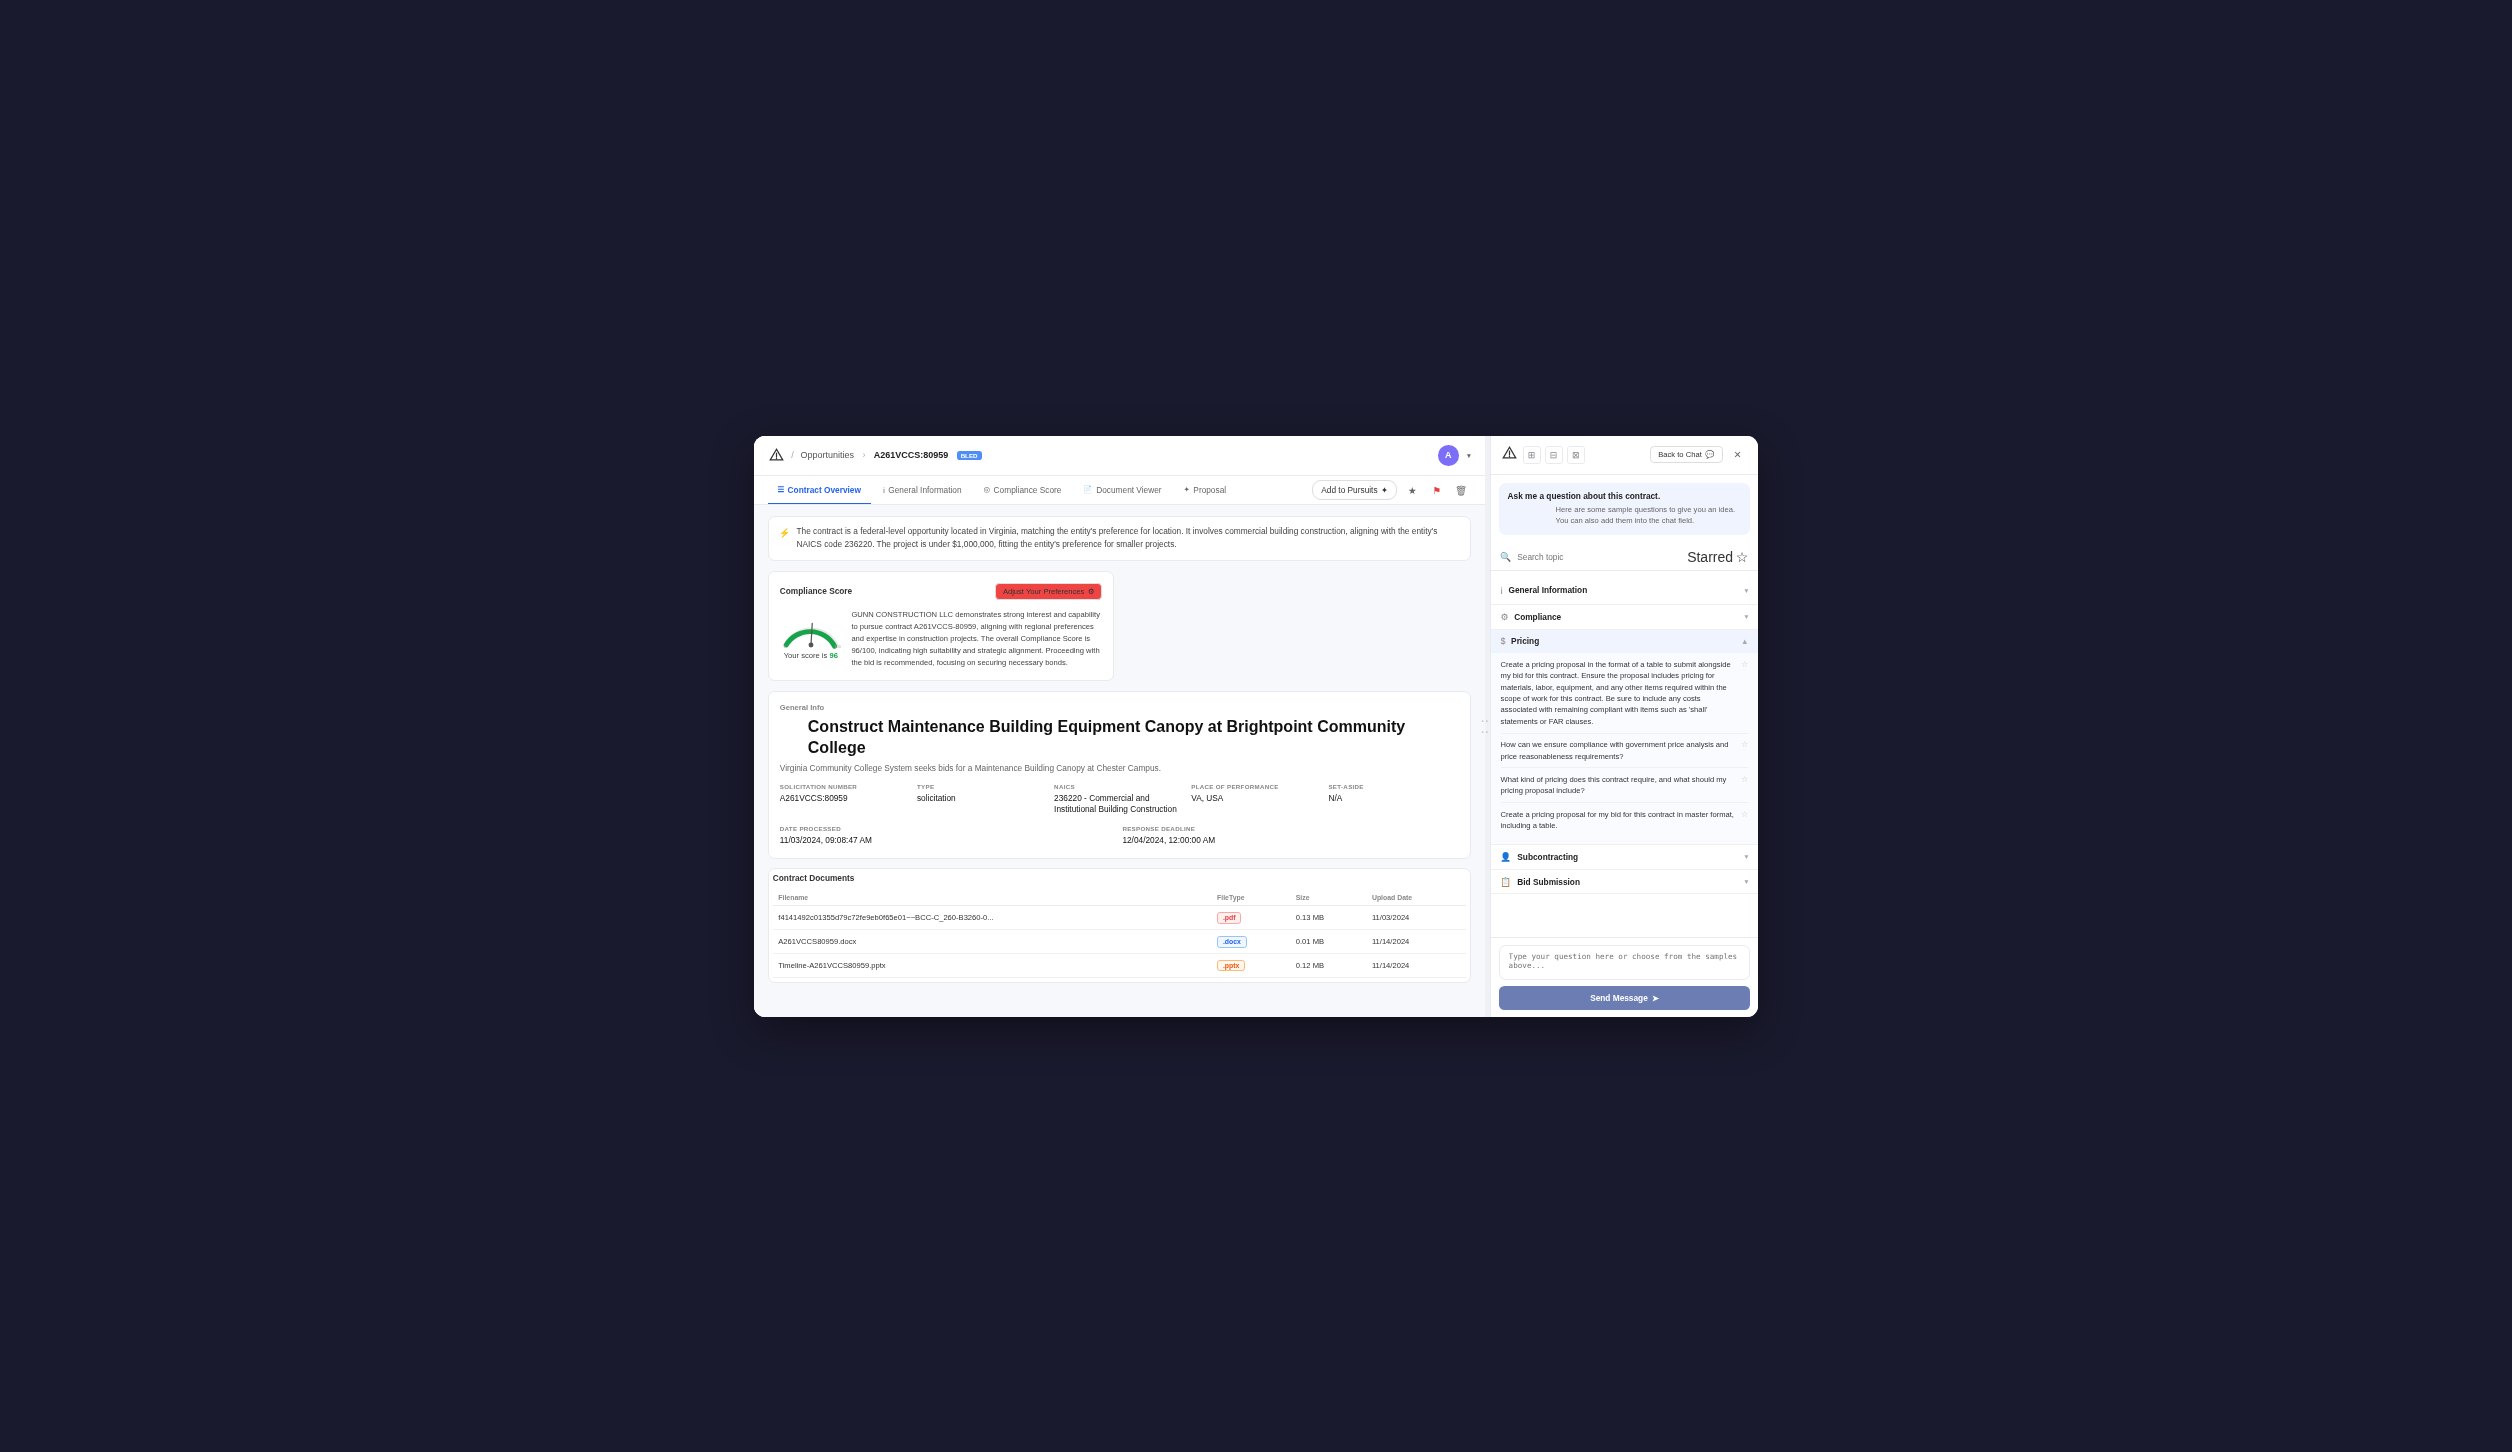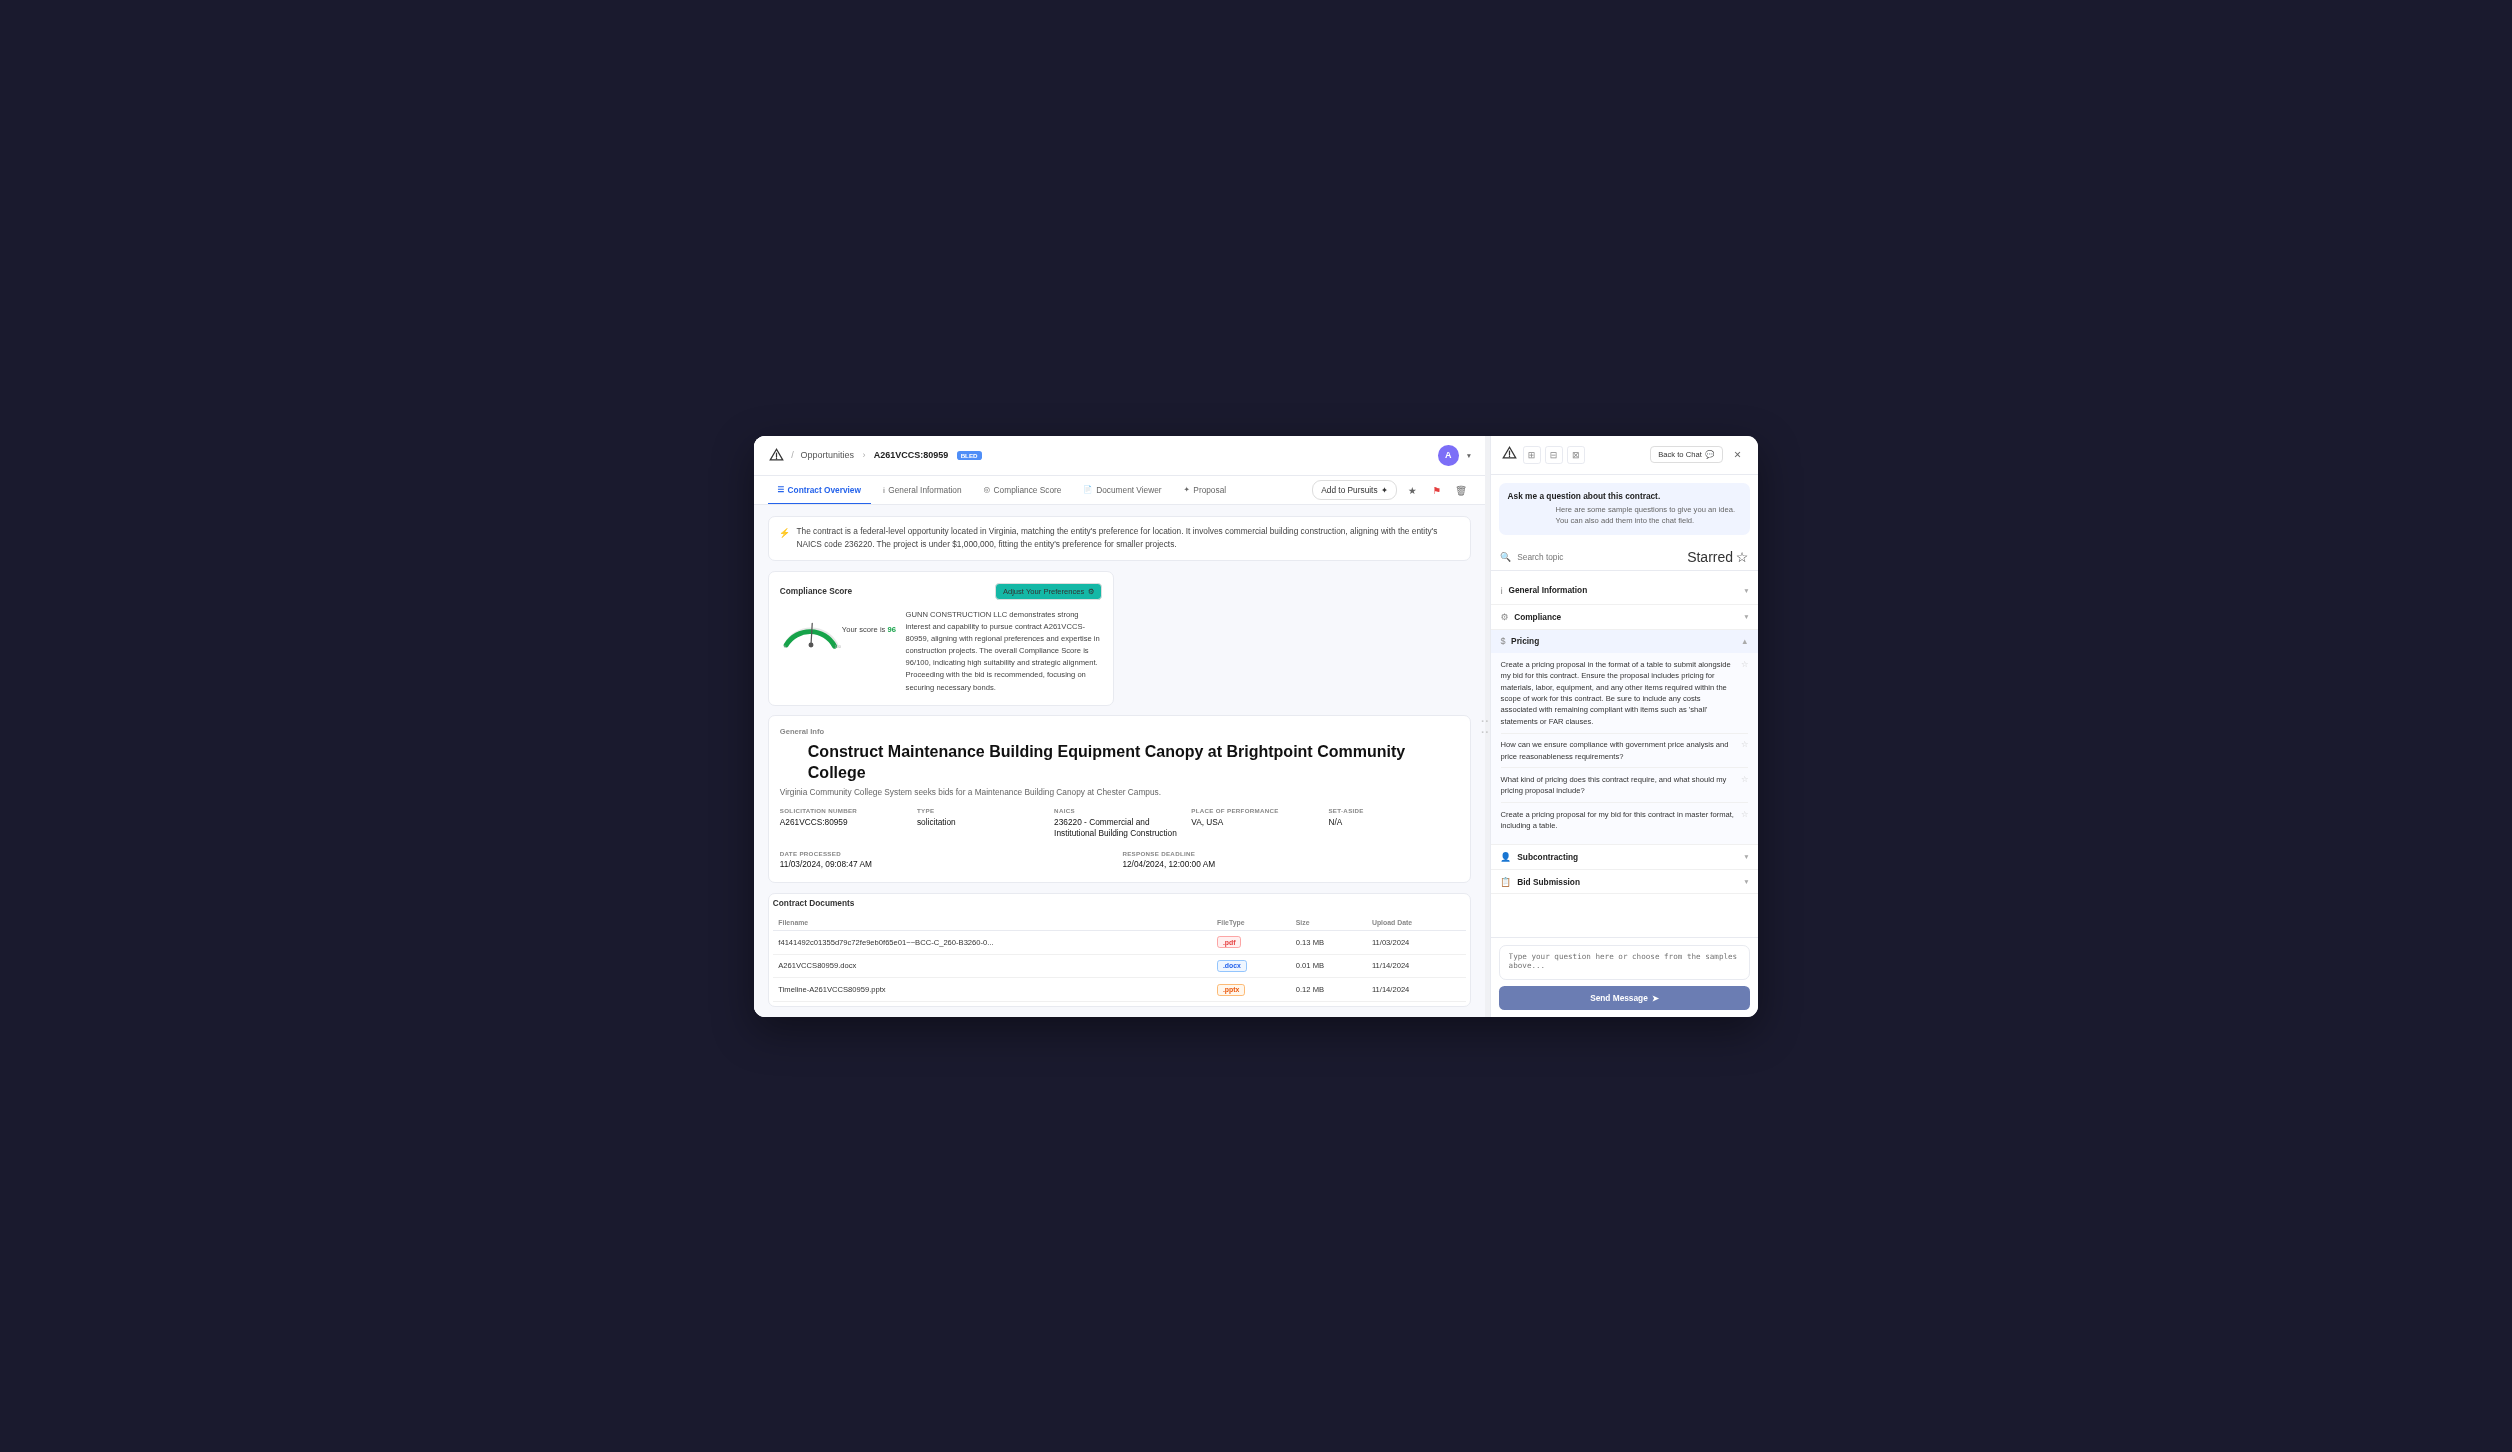--- a/index.html
+++ b/index.html
@@ -180,30 +180,31 @@
     .adjust-prefs-btn {
       display: flex;
       align-items: center;
       gap: 3.4px;
       padding: 3.4px 6.9px;
       border: 0.7px solid #ddd;
       border-radius: 4.1px;
       font-size: 7.6px;
       color: #333;
       cursor: pointer;
-      background: #14b8a6;
+      background: #ef4444;
     }
     
     .compliance-body {
       display: flex;
       align-items: flex-start;
       gap: 9.6px;
     }
     .gauge-wrap {
       display: flex;
+      flex-direction: column;
       align-items: center;
       flex-shrink: 0;
     }
     .gauge-svg { width: 62px; height: 41px; }
     .score-label { font-size: 7.6px; color: #444; margin-top: 1.4px; text-align: center; }
     .score-val { color: #16a34a; font-weight: 700; }
     .compliance-text { font-size: 7.6px; color: #444; line-height: 1.6; }
     
     .build-proposal-card .card-title { font-size: 9px; font-weight: 600; color: #333; margin-bottom: 8.3px; }
     .start-building-btn {

